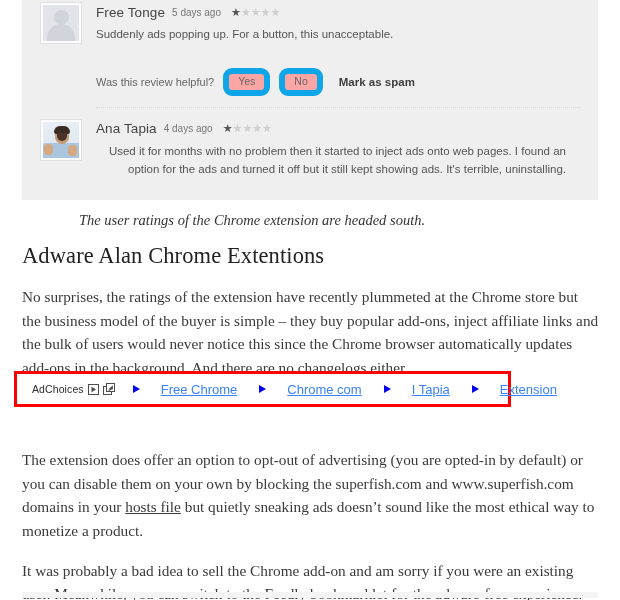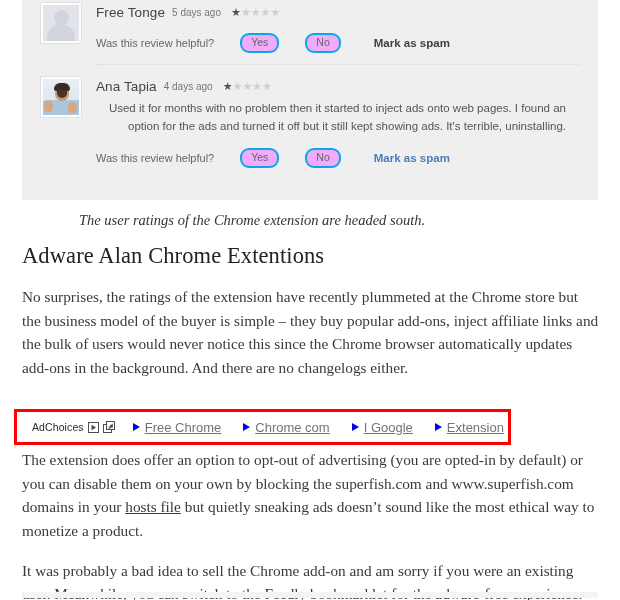--- a/index.html
+++ b/index.html
@@ -169,34 +169,33 @@
     font-size: 11.5px;
     color: #555555;
     line-height: 1.55;
     margin-top: 5px;
     max-width: 470px;
   }
 
   .helpful-row {
     display: flex;
     align-items: center;
-    margin-top: 12px;
+    margin-top: 24px;
     white-space: nowrap;
-    gap: 17px;
   }
   .helpful-label {
     font-size: 11px;
     color: #666666;
   }
   .vote-btn {
     display: inline-block;
     font-size: 10.5px;
     color: #666666;
-    background: #f0abfc;
-    border: 2px solid #0ea5e9;
+    background: #fca5a5;
+    border: 6px solid #0ea5e9;
     border-radius: 9px;
     padding: 1px 9px 2px 9px;
     margin-left: 9px;
     line-height: 1.25;
   }
   .spam-link {
     font-size: 11.5px;
     margin-left: 16px;
     font-weight: bold;
   }
@@ -256,21 +255,20 @@
     left: 14px;
     top: 371px;
     width: 497px;
     height: 36px;
     border: 3px solid #fe0000;
     background: #ffffff;
     box-sizing: border-box;
     display: flex;
     align-items: center;
     font-family: "Liberation Sans", sans-serif;
-    margin-top: 38px;
   }
   .adchoices {
     display: flex;
     align-items: center;
     margin-left: 15px;
   }
   .adchoices-label {
     font-size: 10.5px;
     color: #2b2b2b;
     letter-spacing: .1px;
@@ -283,23 +281,24 @@
   .ad-links {
     display: flex;
     align-items: center;
     margin-left: 18px;
   }
   .ad-link {
     display: inline-flex;
     align-items: center;
     margin-right: 22px;
     font-size: 13px;
-    color: #737373;
+    color: #3b82f6;
     text-decoration: none;
     white-space: nowrap;
+    gap: 16px;
   }
   .ad-link .txt { text-decoration: underline; }
   .ad-tri {
     display: inline-block;
     width: 0; height: 0;
     border-left: 7px solid #0000ee;
     border-top: 4.5px solid transparent;
     border-bottom: 4.5px solid transparent;
     margin-right: 5px;
   }
@@ -323,20 +322,21 @@
     <div class="review-row">
       <div class="avatar">
         <div class="avatar-ph"></div>
       </div>
       <div class="review-body">
         <div class="review-head">
           <span class="reviewer-name">Free Tonge</span>
           <span class="review-age">5 days ago</span>
           <span class="stars"><span class="star-on">★</span><span class="star-off">★★★★</span></span>
         </div>
+        <div class="review-text">Suddenly ads popping up. For a button, this unacceptable.</div>
         <div class="helpful-row">
           <span class="helpful-label">Was this review helpful?</span>
           <span class="vote-btn">Yes</span>
           <span class="vote-btn">No</span>
           <span class="spam-link spam-dark">Mark as spam</span>
         </div>
       </div>
     </div>
     <div class="review-sep"></div>
   </div>
@@ -408,21 +408,21 @@
     <a class="ad-link" href="#">
         <span class="ad-tri"></span>
         <span class="txt">Free Chrome</span>
       </a>
     <a class="ad-link" href="#">
         <span class="ad-tri"></span>
         <span class="txt">Chrome com</span>
       </a>
     <a class="ad-link" href="#">
         <span class="ad-tri"></span>
-        <span class="txt">I Google</span>
+        <span class="txt">I Tapia</span>
       </a>
     <a class="ad-link" href="#">
         <span class="ad-tri"></span>
         <span class="txt">Extension</span>
       </a>
   </div>
 </div>
 
 <div class="bottom-rule"></div>
 

